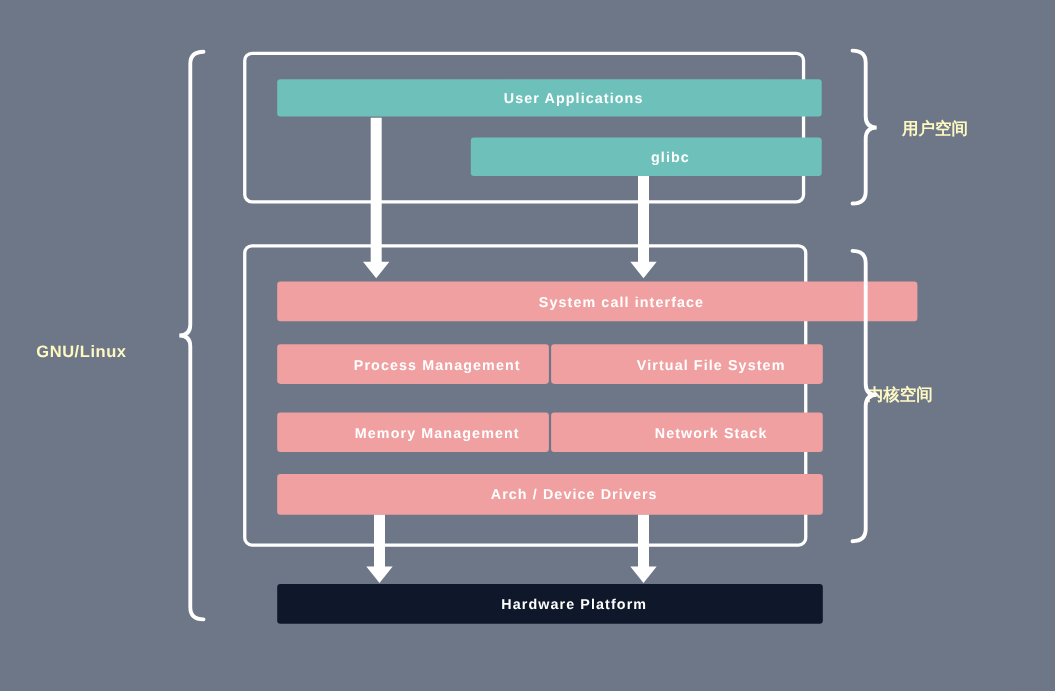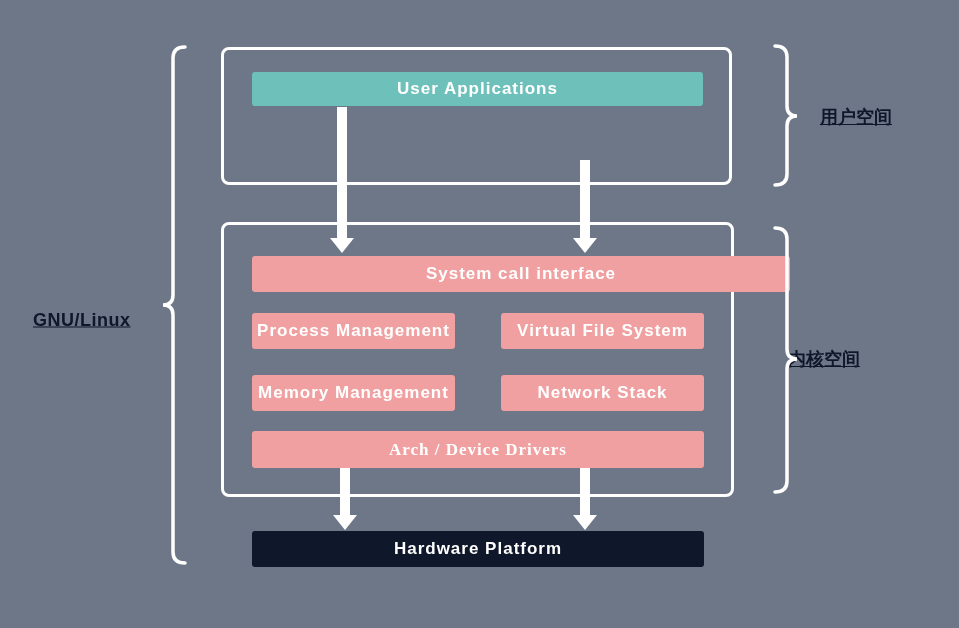--- a/index.html
+++ b/index.html
@@ -19,45 +19,45 @@
   }
   #user-panel   { left: 221px; top: 47px;  width: 505px; height: 132px; }
   #kernel-panel { left: 221px; top: 222px; width: 507px; height: 269px; }
   .box {
     position: absolute;
     display: flex;
     align-items: center;
     justify-content: center;
     color: #ffffff;
     font-weight: bold;
-    font-size: 17px;
+    font-size: 13px;
     letter-spacing: 1px;
     border-radius: 3px;
     white-space: nowrap;
+    padding-left: 44px;
   }
   .teal { background: #6ec1bb; }
   .pink { background: #f0a0a0; }
   .gray { background: #0f172a; }
   #box-user-applications  { left: 252px; top: 72px;  width: 451px; height: 34px; }
   #box-glibc              { left: 428px; top: 125px; width: 275px; height: 35px; }
   #box-system-call        { left: 252px; top: 256px; width: 538px; height: 36px; }
   #box-process-management { left: 252px; top: 313px; width: 203px; height: 36px; }
   #box-virtual-file-system{ left: 501px; top: 313px; width: 203px; height: 36px; }
   #box-memory-management  { left: 252px; top: 375px; width: 203px; height: 36px; }
   #box-network-stack      { left: 501px; top: 375px; width: 203px; height: 36px; }
-  #box-arch-device-drivers{ left: 252px; top: 431px; width: 452px; height: 37px; font-family: Liberation Serif, serif; }
+  #box-arch-device-drivers{ left: 252px; top: 431px; width: 452px; height: 37px; }
   #box-hardware-platform  { left: 252px; top: 531px; width: 452px; height: 36px; }
   .side-label {
     position: absolute;
-    color: #0f172a;
+    color: #fef9c3;
     font-weight: bold;
-    font-size: 18px;
+    font-size: 15px;
     transform: translateY(-50%);
     white-space: nowrap;
-    text-decoration: underline;
   }
   #label-gnu-linux   { left: 0;     top: 320px; width: 158px; text-align: left; letter-spacing: 0.5px; margin-left: 33px; }
   #label-user-space  { left: 820px; top: 117px; }
   #label-kernel-space{ left: 788px; top: 359px; }
   svg.overlay {
     position: absolute;
     left: 0; top: 0;
     width: 959px; height: 628px;
     pointer-events: none;
   }
@@ -68,20 +68,21 @@
 </head>
 <body>
 
 <div class="canvas">
 
   <div class="panel" id="user-panel"></div>
 
   <div class="panel" id="kernel-panel"></div>
 
   <div class="box teal" id="box-user-applications">User Applications</div>
+  <div class="box teal" id="box-glibc">glibc</div>
 
   <div class="box pink" id="box-system-call">System call interface</div>
   <div class="box pink" id="box-virtual-file-system">Virtual File System</div>
   <div class="box pink" id="box-process-management">Process Management</div>
   <div class="box pink" id="box-network-stack">Network Stack</div>
   <div class="box pink" id="box-memory-management">Memory Management</div>
   <div class="box pink" id="box-arch-device-drivers">Arch / Device Drivers</div>
 
   <div class="box gray" id="box-hardware-platform">Hardware Platform</div>
 

